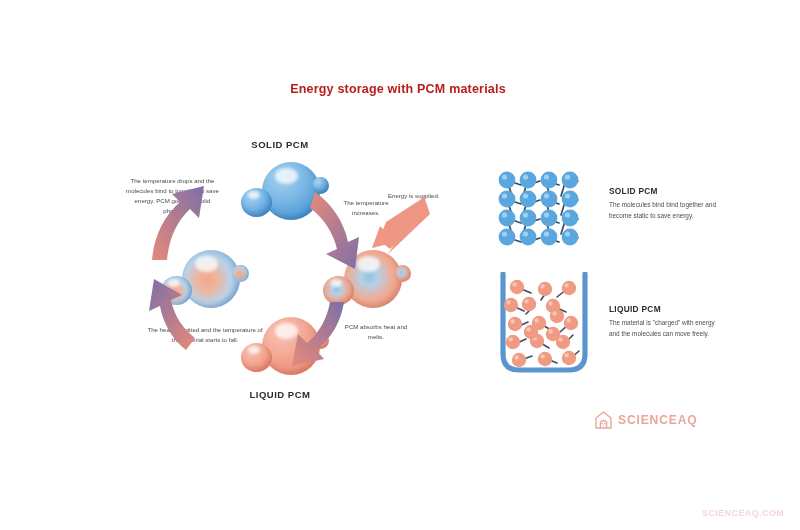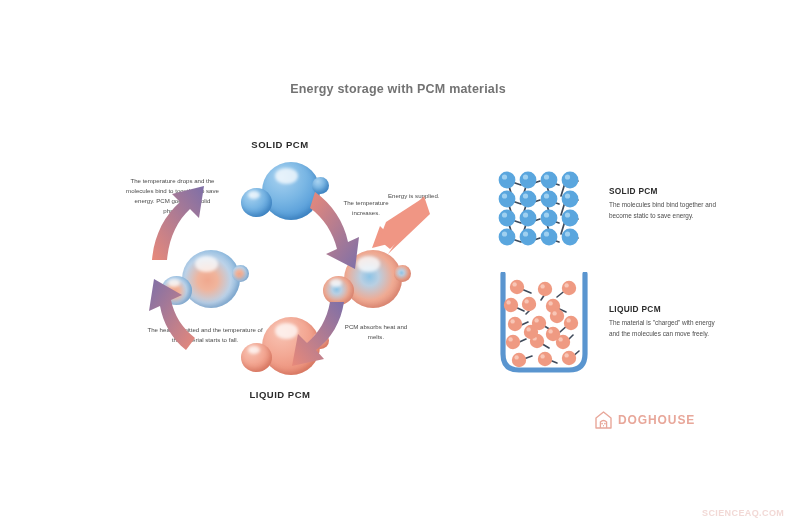--- a/index.html
+++ b/index.html
@@ -5,21 +5,21 @@
   html,body{margin:0;padding:0;}
   body{
     width:800px;height:530px;background:#ffffff;overflow:hidden;
     font-family:"Liberation Sans", sans-serif;color:#3d3d3d;position:relative;
   }
   .stage{position:absolute;inset:0;}
 
   
   .title{
     position:absolute;left:0;top:82px;width:796px;text-align:center;
-    font-size:12.5px;font-weight:bold;color:#737373;letter-spacing:.2px;
+    font-size:12.5px;font-weight:bold;color:#b91c1c;letter-spacing:.2px;
   }
 
   
   .cyc-label{
     position:absolute;font-size:9.5px;font-weight:bold;color:#2b2b2b;
     letter-spacing:.5px;text-align:center;width:160px;
   }
   .cyc-label.solid{left:200px;top:139px;}
   .cyc-label.liquid{left:200px;top:389px;}
 
@@ -281,18 +281,18 @@
   <div class="panel-p" style="left:609px;top:318px;width:112px;">The material is "charged" with energy and the molecules can move freely.</div>
 
   <div class="logo">
     <svg width="19" height="20" viewBox="0 0 19 20">
       <path d="M9.5,2 L17,8 L17,18 L2,18 L2,8 Z" fill="none" stroke="#e8a79a" stroke-width="1.4" stroke-linejoin="round"></path>
       <path d="M6.4,18 L6.4,12 Q9.5,9 12.6,12 L12.6,18" fill="none" stroke="#e8a79a" stroke-width="1.3"></path>
       <circle cx="8.1" cy="13.6" r=".85" fill="#e8a79a"></circle>
       <circle cx="10.9" cy="13.6" r=".85" fill="#e8a79a"></circle>
       <path d="M9.5,15.1 L9.5,16.3" stroke="#e8a79a" stroke-width="1"></path>
     </svg>
-    <span class="logo-text">DOGHOUSE</span>
+    <span class="logo-text">SCIENCEAQ</span>
   </div>
 
   <div class="wm">SCIENCEAQ.COM</div>
 
 </div>
 
 </body></html>

